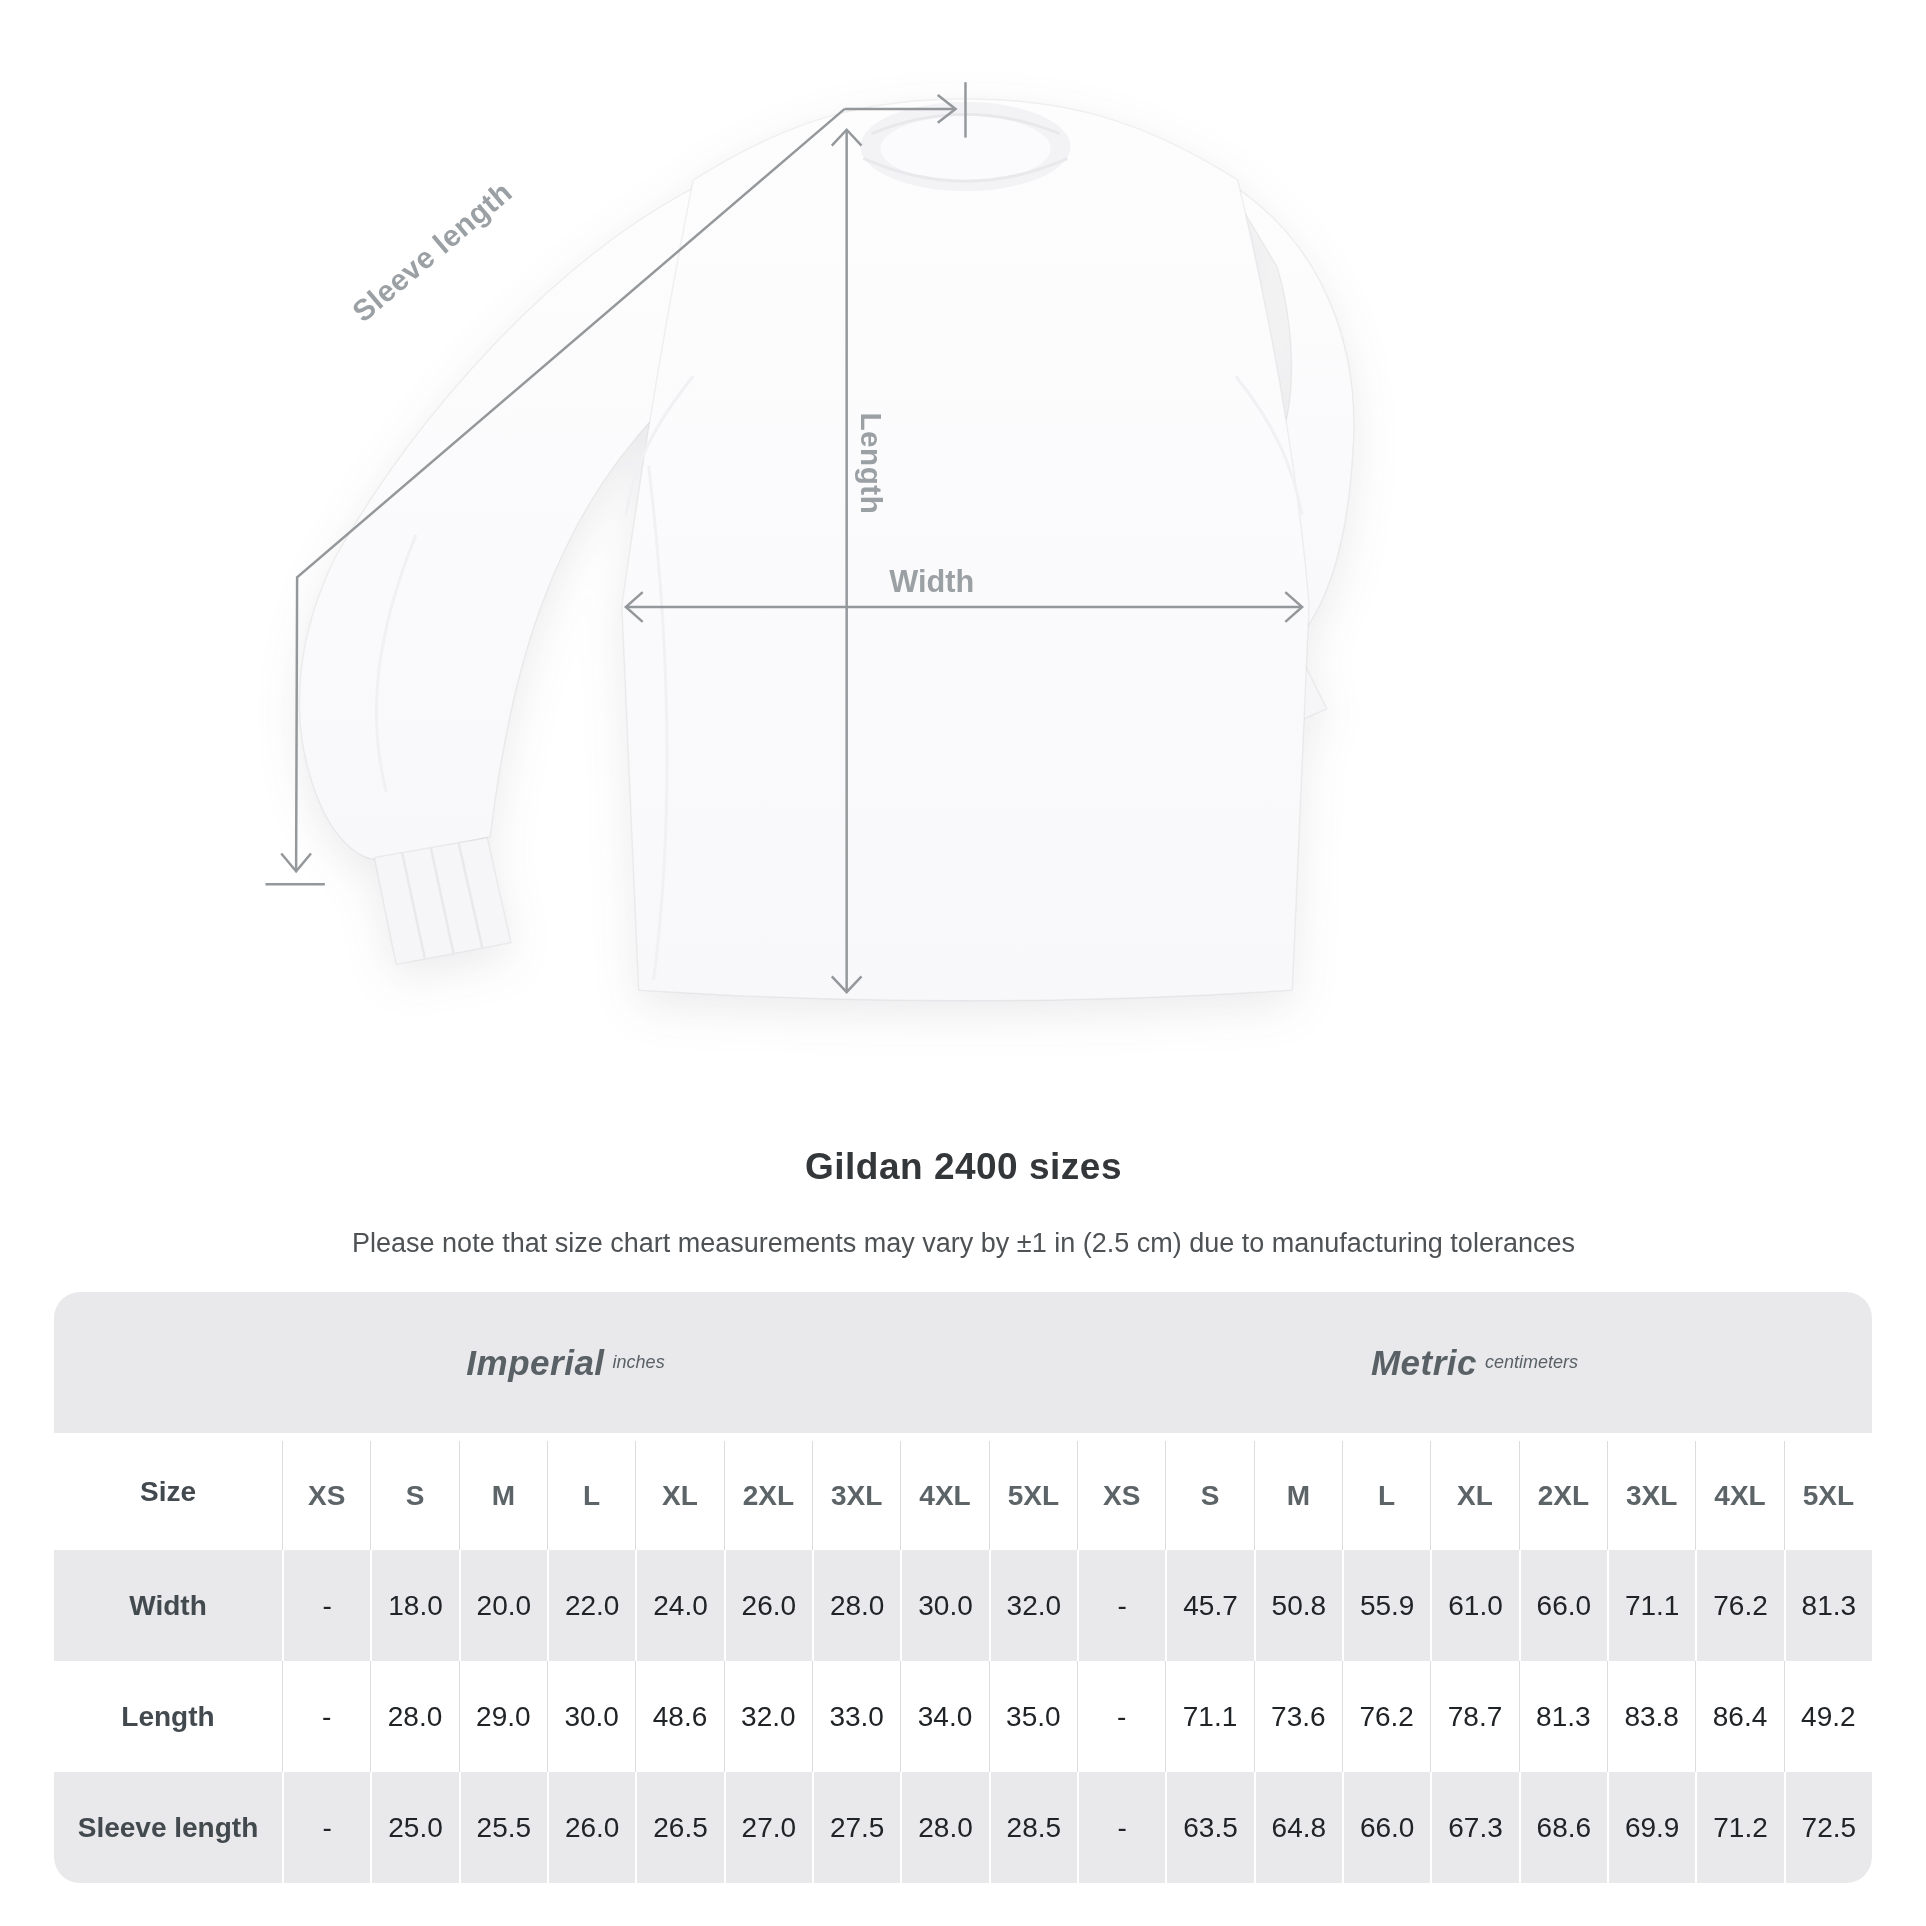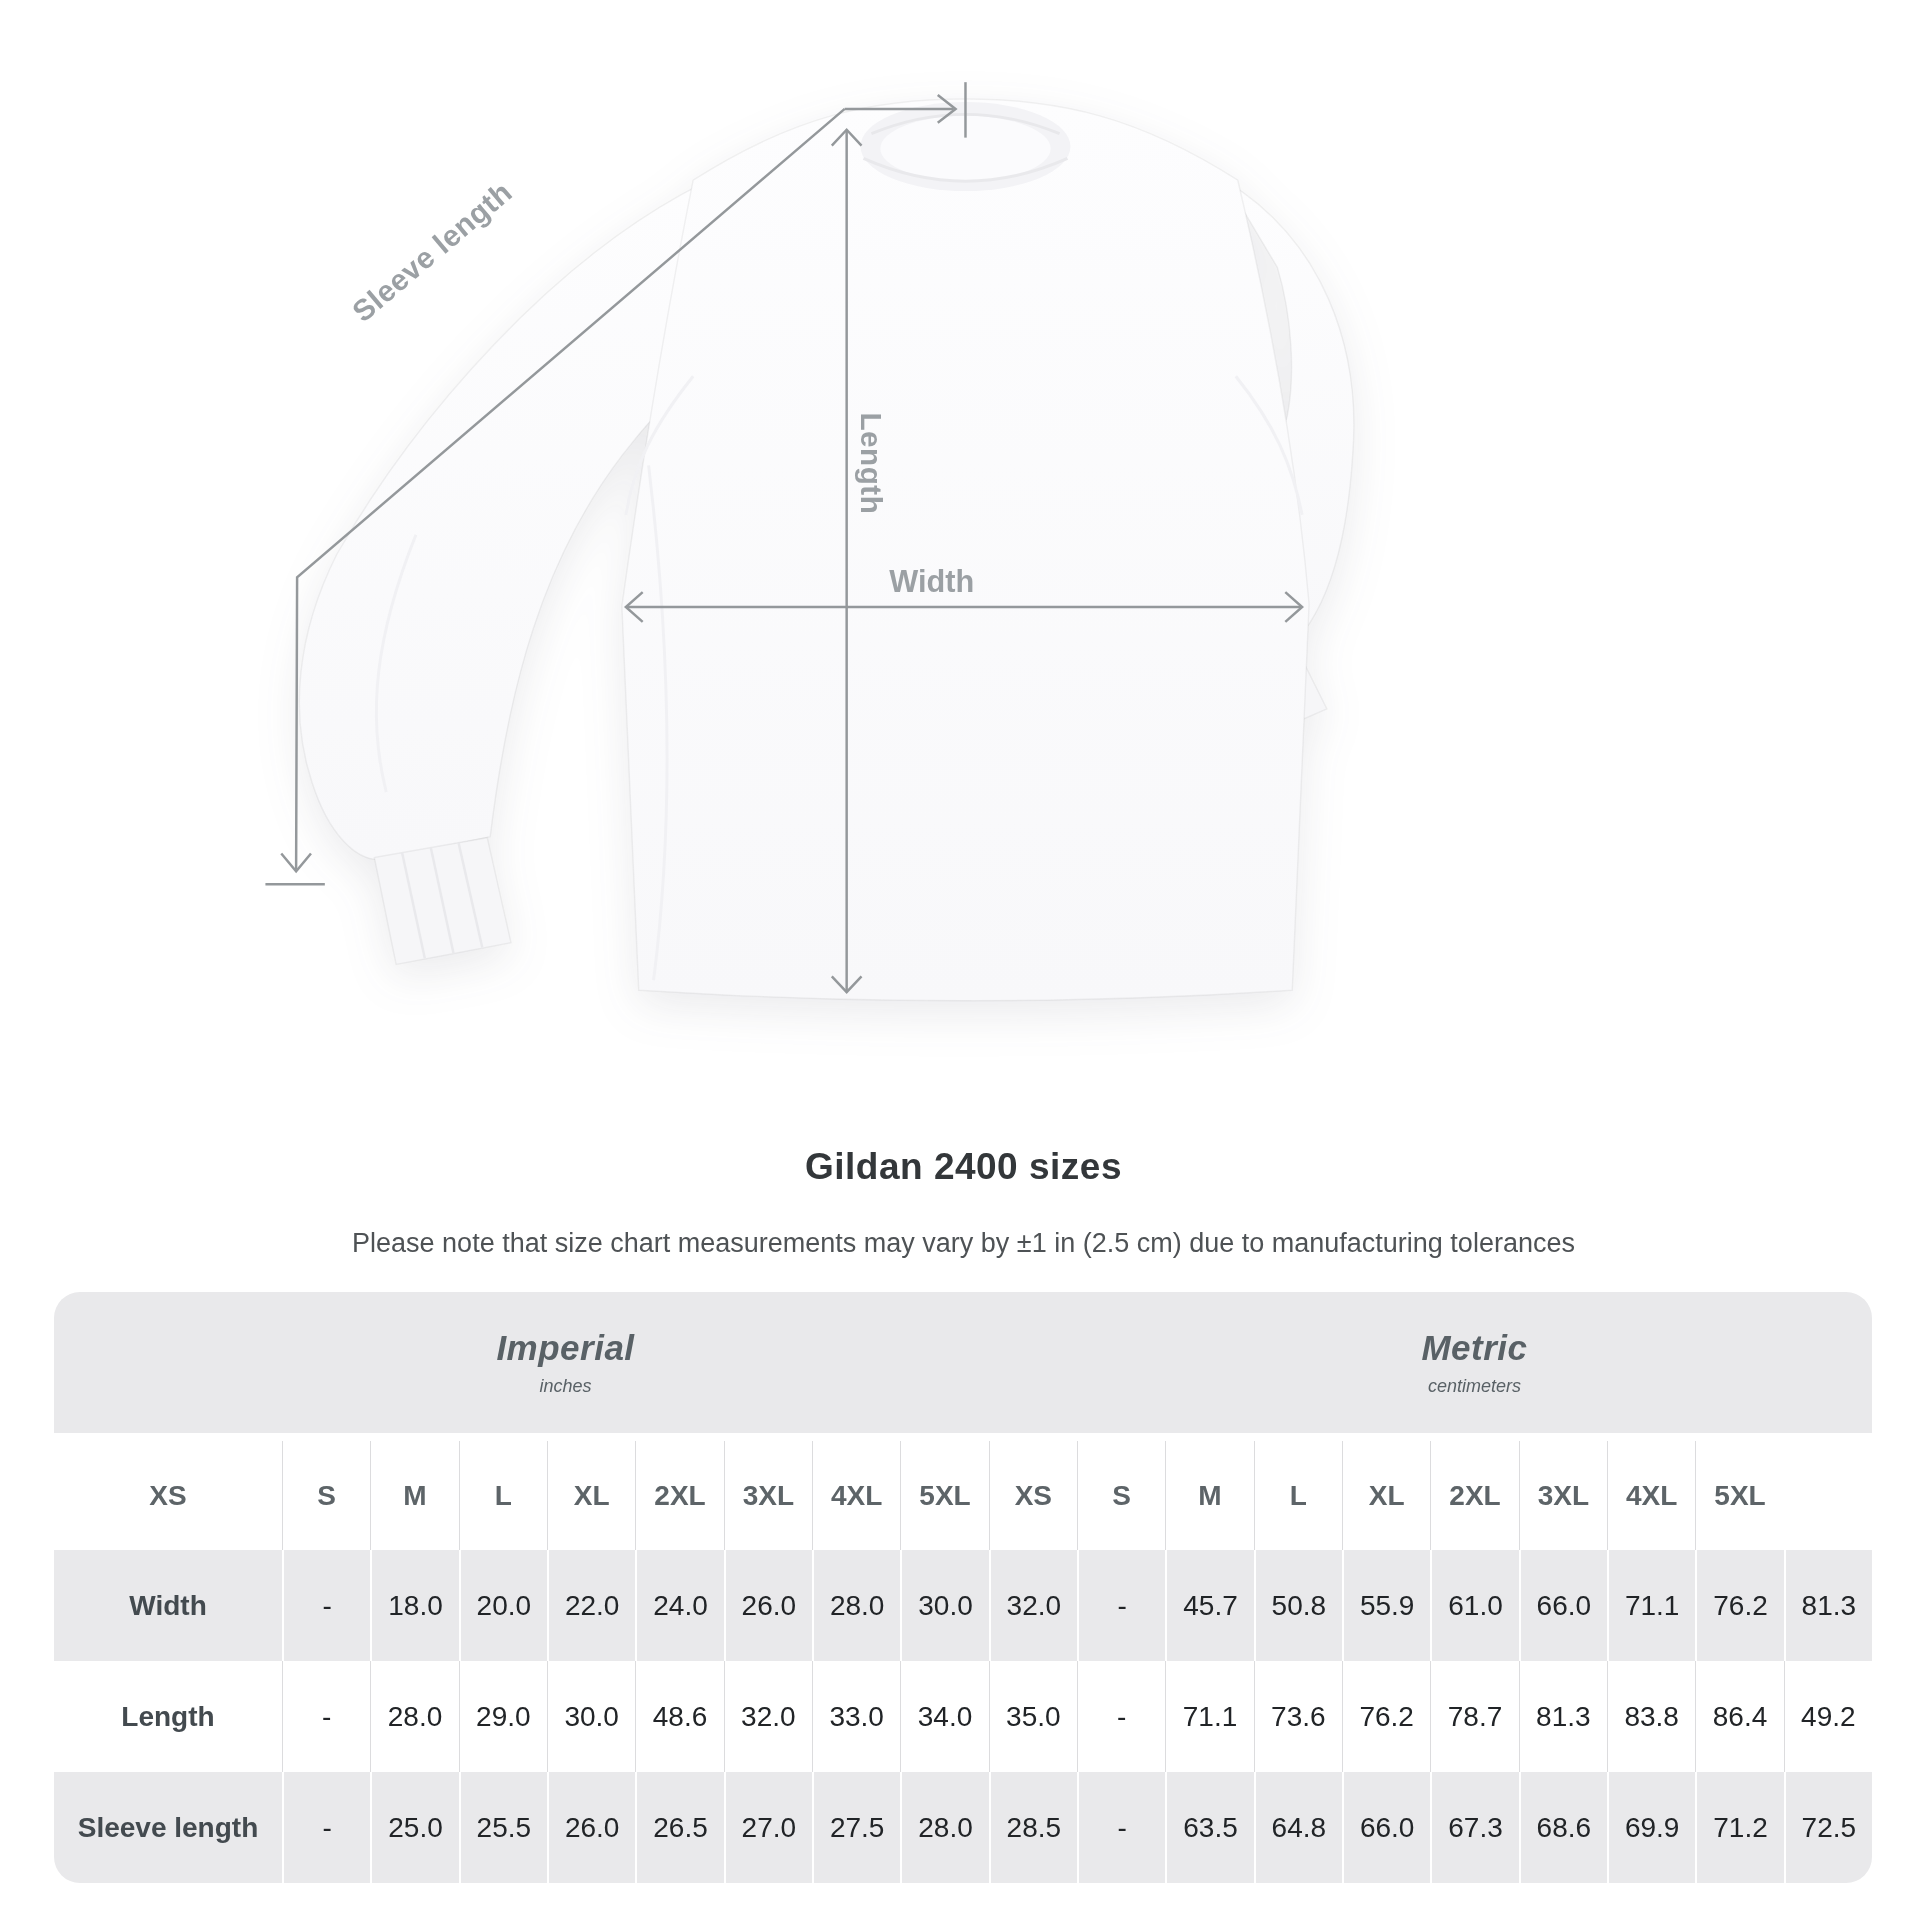--- a/index.html
+++ b/index.html
@@ -15,21 +15,21 @@
   .page-title{position:absolute;left:0;top:1146px;width:1927px;text-align:center;
       font-size:37px;font-weight:bold;color:#33373a;letter-spacing:0.5px;}
   .page-subtitle{position:absolute;left:0;top:1228px;width:1927px;text-align:center;
       font-size:27px;color:#4e5255;}
 
   
   .size-table{position:absolute;left:54px;top:1292px;width:1818px;
       border-radius:26px;overflow:hidden;
       --cols:228px repeat(18,1fr);}
   .band{display:grid;grid-template-columns:var(--cols);background:#e9e9eb;height:141px;}
-  .band-cell{display:flex;flex-direction:column;align-items:center;justify-content:center;gap:8px;text-align:center;}
+  .band-cell{display:flex;align-items:center;justify-content:center;gap:8px;text-align:center;}
   .band-cell.imperial{grid-column:1 / span 10;}
   .band-cell.metric{grid-column:11 / span 9;}
   .group-label{font-size:35px;font-weight:bold;font-style:italic;color:#59616 6;color:#596166;letter-spacing:0.5px;}
   .group-sub{font-size:18px;font-style:italic;color:#596166;}
 
   .header-row,.trow{display:grid;grid-template-columns:var(--cols);}
   .header-row{height:117px;background:#ffffff;}
   .trow{height:111px;background:#ffffff;}
   .trow.stripe{background:#e9e9eb;}
 
@@ -128,20 +128,21 @@
       <div class="group-label">Imperial</div>
       <div class="group-sub">inches</div>
     </div>
     <div class="band-cell metric">
       <div class="group-label">Metric</div>
       <div class="group-sub">centimeters</div>
     </div>
   </div>
 
   <div class="header-row" id="header-row">
+    <div class="cell row-label">Size</div>
 
   <div class="cell size-head">XS</div>
       <div class="cell size-head">S</div>
       <div class="cell size-head">M</div>
       <div class="cell size-head">L</div>
       <div class="cell size-head">XL</div>
       <div class="cell size-head">2XL</div>
       <div class="cell size-head">3XL</div>
       <div class="cell size-head">4XL</div>
       <div class="cell size-head">5XL</div>

